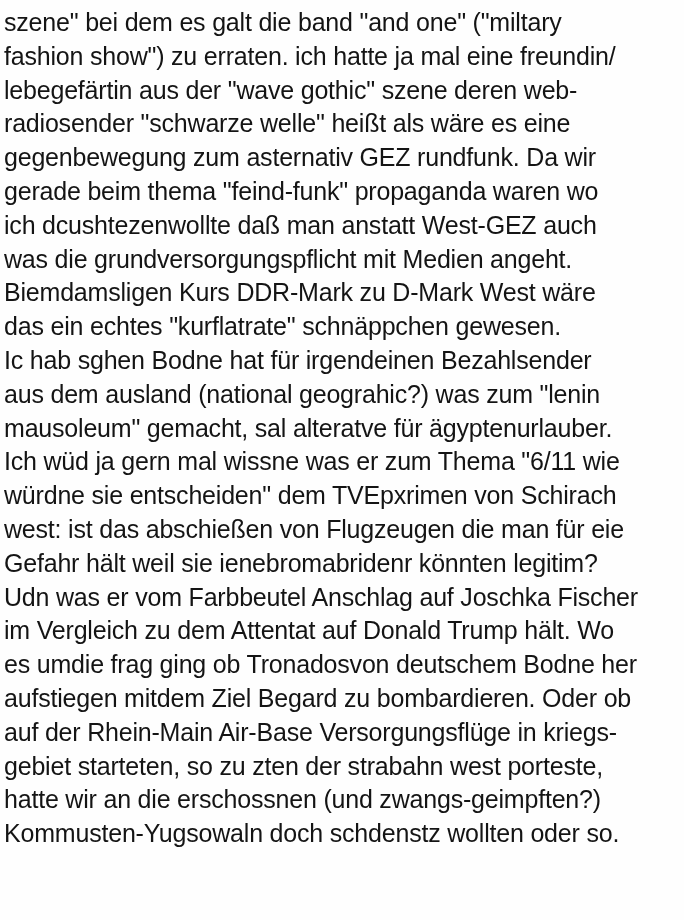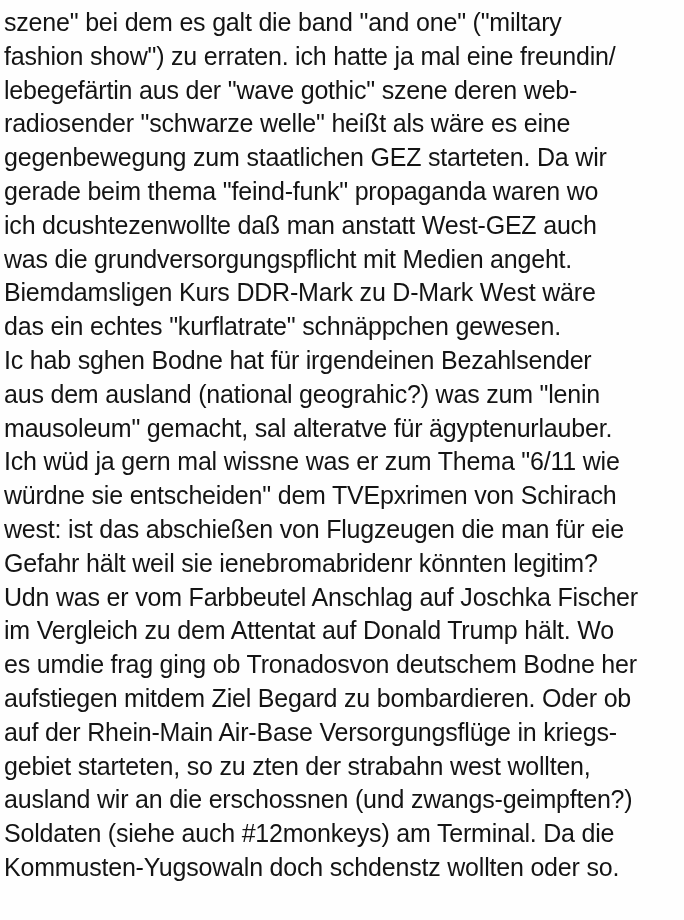--- a/index.html
+++ b/index.html
@@ -33,36 +33,35 @@
 </style>
 </head>
 <body>
 
 <div class="page">
   <div class="text-body" id="text-body">
       <div class="text-line">szene" bei dem es galt die band "and one" ("miltary</div>
       <div class="text-line">fashion show") zu erraten. ich hatte ja mal eine freundin/</div>
       <div class="text-line">lebegefärtin aus der "wave gothic" szene deren web-</div>
       <div class="text-line">radiosender "schwarze welle" heißt als wäre es eine</div>
-      <div class="text-line">gegenbewegung zum staatlichen GEZ starteten. Da wir</div>
+      <div class="text-line">gegenbewegung zum asternativ GEZ rundfunk. Da wir</div>
       <div class="text-line">gerade beim thema "feind-funk" propaganda waren wo</div>
       <div class="text-line">ich dcushtezenwollte daß man anstatt West-GEZ auch</div>
       <div class="text-line">was die grundversorgungspflicht mit Medien angeht.</div>
       <div class="text-line">Biemdamsligen Kurs DDR-Mark zu D-Mark West wäre</div>
       <div class="text-line">das ein echtes "kurflatrate" schnäppchen gewesen.</div>
       <div class="text-line">Ic hab sghen Bodne hat für irgendeinen Bezahlsender</div>
       <div class="text-line">aus dem ausland (national geograhic?) was zum "lenin</div>
       <div class="text-line">mausoleum" gemacht, sal alteratve für ägyptenurlauber.</div>
       <div class="text-line">Ich wüd ja gern mal wissne was er zum Thema "6/11 wie</div>
       <div class="text-line">würdne sie entscheiden" dem TVEpxrimen von Schirach</div>
       <div class="text-line">west: ist das abschießen von Flugzeugen die man für eie</div>
       <div class="text-line">Gefahr hält weil sie ienebromabridenr könnten legitim?</div>
       <div class="text-line">Udn was er vom Farbbeutel Anschlag auf Joschka Fischer</div>
       <div class="text-line">im Vergleich zu dem Attentat auf Donald Trump hält. Wo</div>
       <div class="text-line">es umdie frag ging ob Tronadosvon deutschem Bodne her</div>
       <div class="text-line">aufstiegen mitdem Ziel Begard zu bombardieren. Oder ob</div>
       <div class="text-line">auf der Rhein-Main Air-Base Versorgungsflüge in kriegs-</div>
-      <div class="text-line">gebiet starteten, so zu zten der strabahn west wollten,</div>
-      <div class="text-line">ausland wir an die erschossnen (und zwangs-geimpften?)</div>
-      <div class="text-line">Soldaten (siehe auch #12monkeys) am Terminal. Da die</div>
+      <div class="text-line">gebiet starteten, so zu zten der strabahn west porteste,</div>
+      <div class="text-line">hatte wir an die erschossnen (und zwangs-geimpften?)</div>
       <div class="text-line">Kommusten-Yugsowaln doch schdenstz wollten oder so.</div>
     </div>
 </div>
 
 </body></html>

